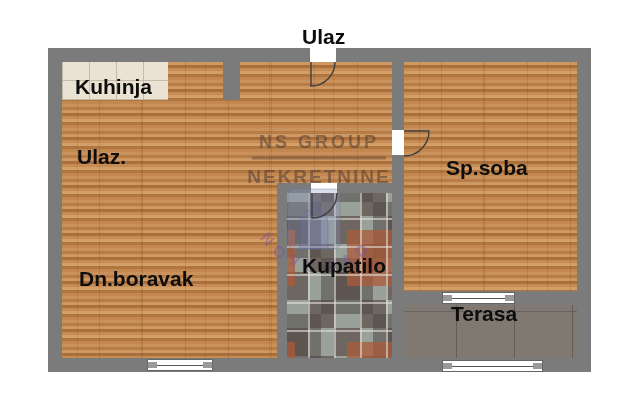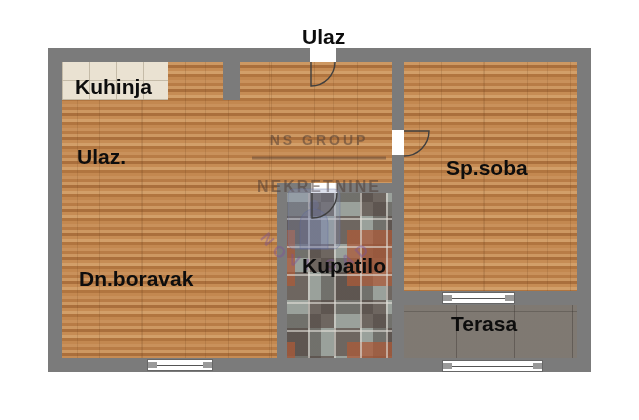--- a/index.html
+++ b/index.html
@@ -54,22 +54,22 @@
       linear-gradient(#555,#555);
     background-size:9px 60%,9px 60%,100% 1px;
     background-position:left center,right center,center center;
     background-repeat:no-repeat;
   }
   
   .lbl{position:absolute;font-weight:bold;font-size:21px;color:#0d0d0d;white-space:nowrap;}
   
   .wm{position:absolute;left:238px;width:162px;text-align:center;font-weight:bold;
       color:rgba(75,58,50,.52);white-space:nowrap;}
-  .wm1{top:132px;font-size:14px;letter-spacing:3px;}
-  .wm2{top:178px;font-size:16px;letter-spacing:2px;}
+  .wm1{top:132px;font-size:18px;letter-spacing:3px;}
+  .wm2{top:166px;font-size:19px;letter-spacing:2px;}
   svg{position:absolute;inset:0;pointer-events:none;}
 </style>
 </head>
 <body>
 
 <div id="stage">
 
   <div class="abs wood" style="left:56px;top:56px;width:342px;height:308px;"></div>
   <div class="abs wood" style="left:398px;top:56px;width:186px;height:240px;"></div>
   <div class="abs terraceTile" style="left:398px;top:296px;width:186px;height:70px;"></div>
@@ -118,14 +118,14 @@
     <path d="M404,131 H429 A25,25 0 0 1 404,156" fill="none" stroke="#3f3f3f" stroke-width="1.4"></path>
     <path d="M312,193 V218 A25,25 0 0 0 337,193" fill="none" stroke="#3f3f3f" stroke-width="1.4"></path>
   </svg>
 
   <div class="lbl" style="left:302px;top:25px;">Ulaz</div>
   <div class="lbl" style="left:75px;top:75px;">Kuhinja</div>
   <div class="lbl" style="left:77px;top:145px;">Ulaz.</div>
   <div class="lbl" style="left:79px;top:231px;margin-top:36px;">Dn.boravak</div>
   <div class="lbl" style="left:446px;top:156px;">Sp.soba</div>
   <div class="lbl" style="left:302px;top:254px;">Kupatilo</div>
-  <div class="lbl" style="left:451px;top:312px;text-align:right;">Terasa</div>
+  <div class="lbl" style="left:451px;top:302px;text-align:right;">Terasa</div>
 </div>
 
 </body></html>

